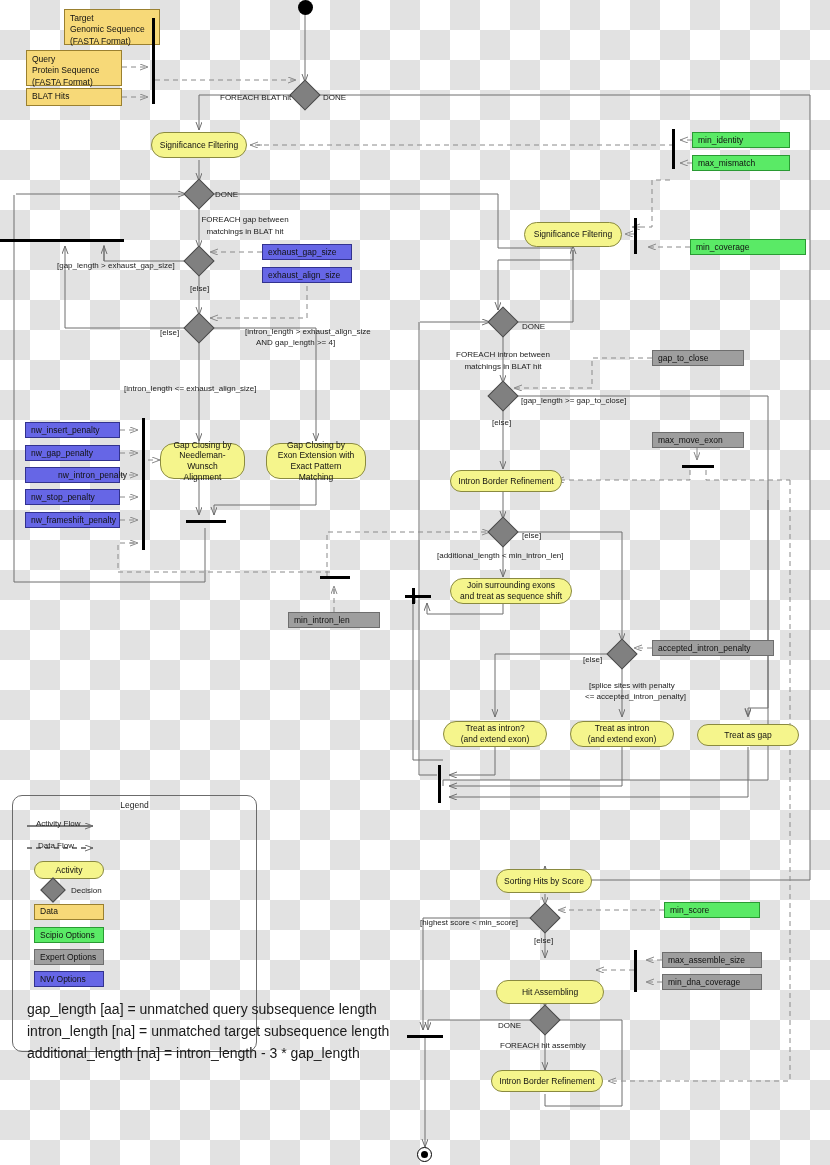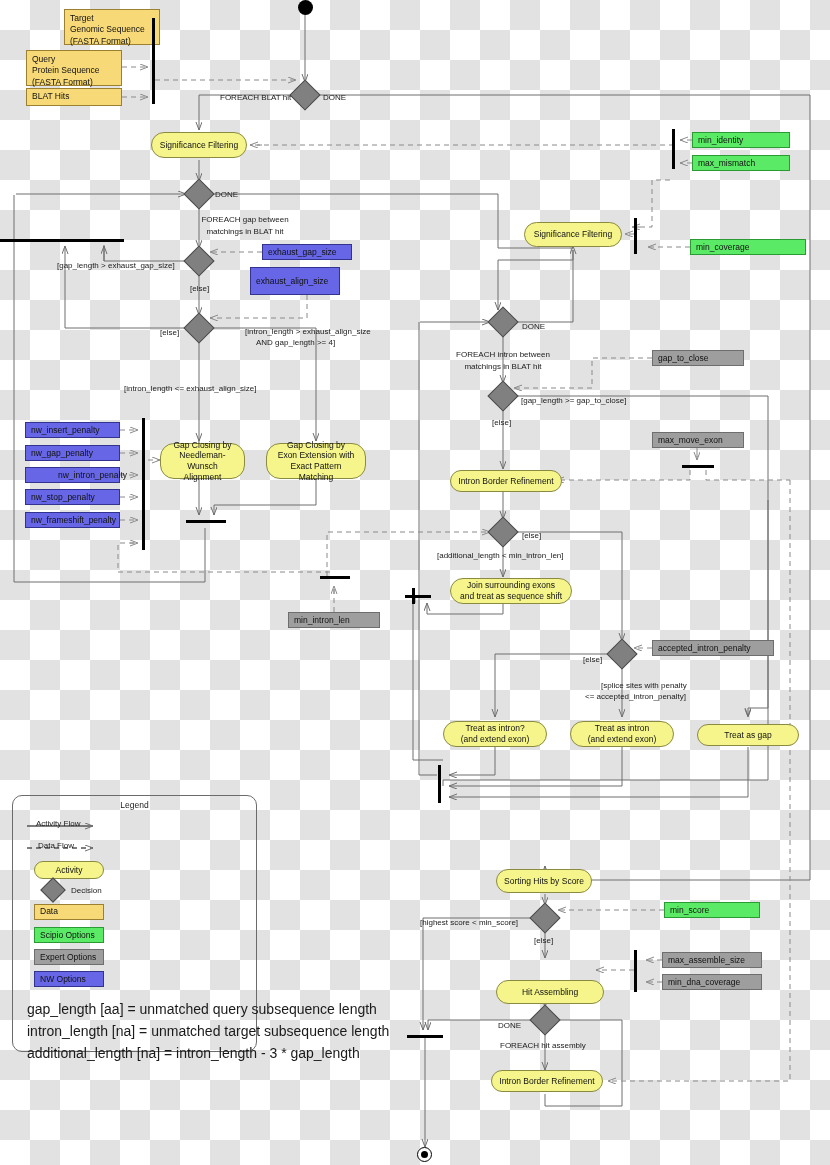--- a/index.html
+++ b/index.html
@@ -272,21 +272,21 @@
   <div class="node activity" style="left:524px;top:222px;width:98px;height:25px;">Significance Filtering</div>
 
   <div class="node vbar" style="left:634px;top:218px;width:3px;height:36px;"></div>
   <div class="node opt-green" style="left:690px;top:239px;width:116px;height:16px;">min_coverage</div>
 
   <div class="node diamond" style="left:188px;top:250px;width:22px;height:22px;"></div>
   <div class="lbl" style="left:57px;top:261px;">[gap_length &gt; exhaust_gap_size]</div>
   <div class="lbl" style="left:190px;top:284px;">[else]</div>
 
   <div class="node opt-blue" style="left:262px;top:244px;width:90px;height:16px;">exhaust_gap_size</div>
-  <div class="node opt-blue" style="left:250px;top:267px;width:90px;height:28px;">exhaust_align_size</div>
+  <div class="node opt-blue" style="left:262px;top:267px;width:90px;height:16px;">exhaust_align_size</div>
 
   <div class="node diamond" style="left:188px;top:317px;width:22px;height:22px;"></div>
   <div class="lbl" style="left:160px;top:328px;">[else]</div>
   <div class="lbl" style="left:245px;top:327px;">[intron_length &gt; exhaust_align_size</div>
   <div class="lbl" style="left:256px;top:338px;">AND gap_length &gt;= 4]</div>
   <div class="lbl" style="left:124px;top:384px;">[intron_length &lt;= exhaust_align_size]</div>
 
   <div class="node opt-blue" style="left:25px;top:422px;width:95px;height:16px;">nw_insert_penalty</div>
   <div class="node opt-blue" style="left:25px;top:445px;width:95px;height:16px;">nw_gap_penalty</div>
   <div class="node opt-blue" style="left:25px;top:467px;width:95px;height:16px;padding-left:32px;">nw_intron_penalty</div>
@@ -332,21 +332,21 @@
 
   <div class="node activity" style="left:450px;top:578px;width:122px;height:26px;flex-direction:column;">
     <span>Join surrounding exons</span>
     <span>and treat as sequence shift</span>
   </div>
   <div class="node vbar" style="left:412px;top:588px;width:3px;height:16px;"></div>
   <div class="node hbar" style="left:405px;top:595px;width:26px;height:3px;"></div>
 
   <div class="node diamond" style="left:611px;top:643px;width:22px;height:22px;"></div>
   <div class="lbl" style="left:583px;top:655px;">[else]</div>
-  <div class="lbl" style="left:589px;top:681px;padding-left:12px;">[splice sites with penalty</div>
+  <div class="lbl" style="left:577px;top:681px;padding-left:12px;">[splice sites with penalty</div>
   <div class="lbl" style="left:585px;top:692px;">&lt;= accepted_intron_penalty]</div>
 
   <div class="node opt-gray" style="left:652px;top:640px;width:122px;height:16px;">accepted_intron_penalty</div>
 
   <div class="node activity" style="left:443px;top:721px;width:104px;height:26px;flex-direction:column;">
     <span>Treat as intron?</span>
     <span>(and extend exon)</span>
   </div>
   <div class="node activity" style="left:570px;top:721px;width:104px;height:26px;flex-direction:column;">
     <span>Treat as intron</span>

